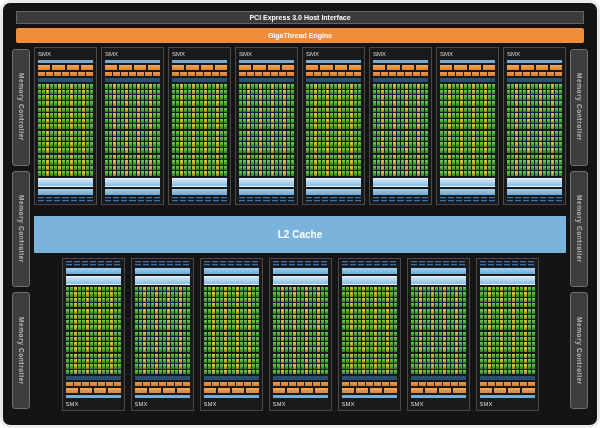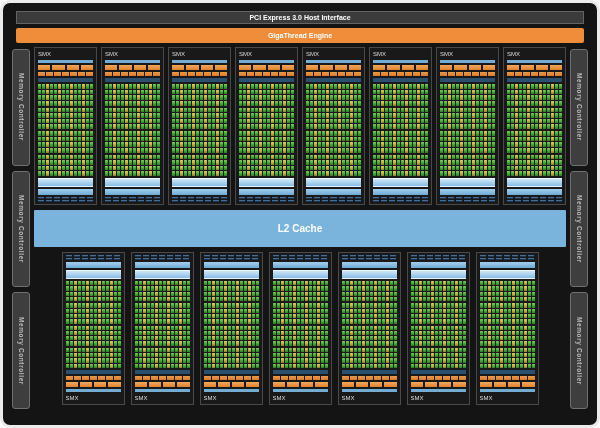--- a/index.html
+++ b/index.html
@@ -41,21 +41,21 @@
   .mc-block span {
     writing-mode:vertical-rl; font-size:6.5px; font-weight:bold;
     color:#bdbdbd; letter-spacing:0.6px; white-space:nowrap;
   }
   
   .main { position:absolute; left:31px; right:31px; top:44px; }
   .smx-row { display:flex; }
   .smx-row.top    { height:158px; justify-content:space-between; }
   .smx-row.bottom { height:153px; justify-content:center; gap:6px; margin-top:5px; }
   .l2-bar {
-    margin-top:5px; height:37px; background:#7ab4dd; border-radius:1px;
+    margin-top:11px; height:37px; background:#7ab4dd; border-radius:1px;
     color:#ffffff; font-size:10px; font-weight:bold;
     display:flex; align-items:center; justify-content:center;
   }
   
   .smx {
     width:63px; height:100%; box-sizing:border-box;
     background:#191919; border:1px solid #4a4a4a;
     padding:2px 3px; display:flex; flex-direction:column; gap:2px;
   }
   .smx-label { height:8px; line-height:8px; font-size:6px; color:#dcdcdc; flex:none; }

